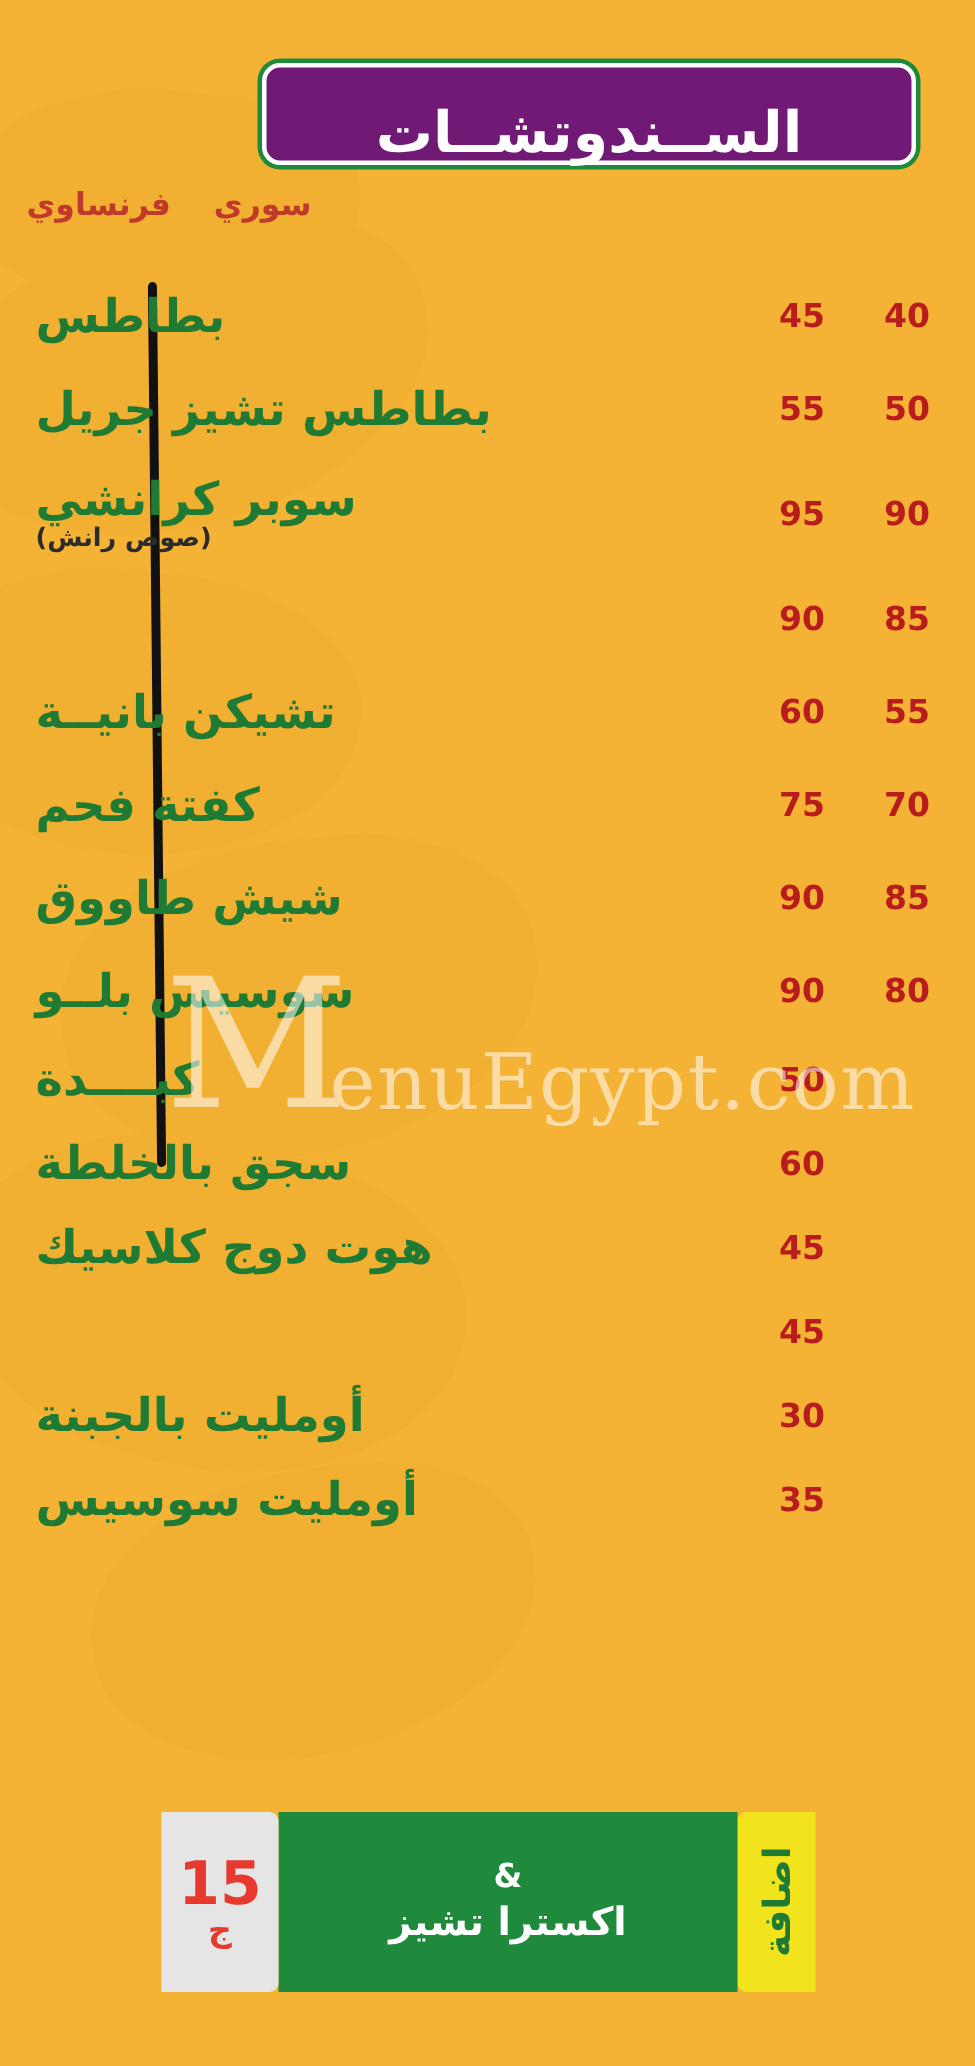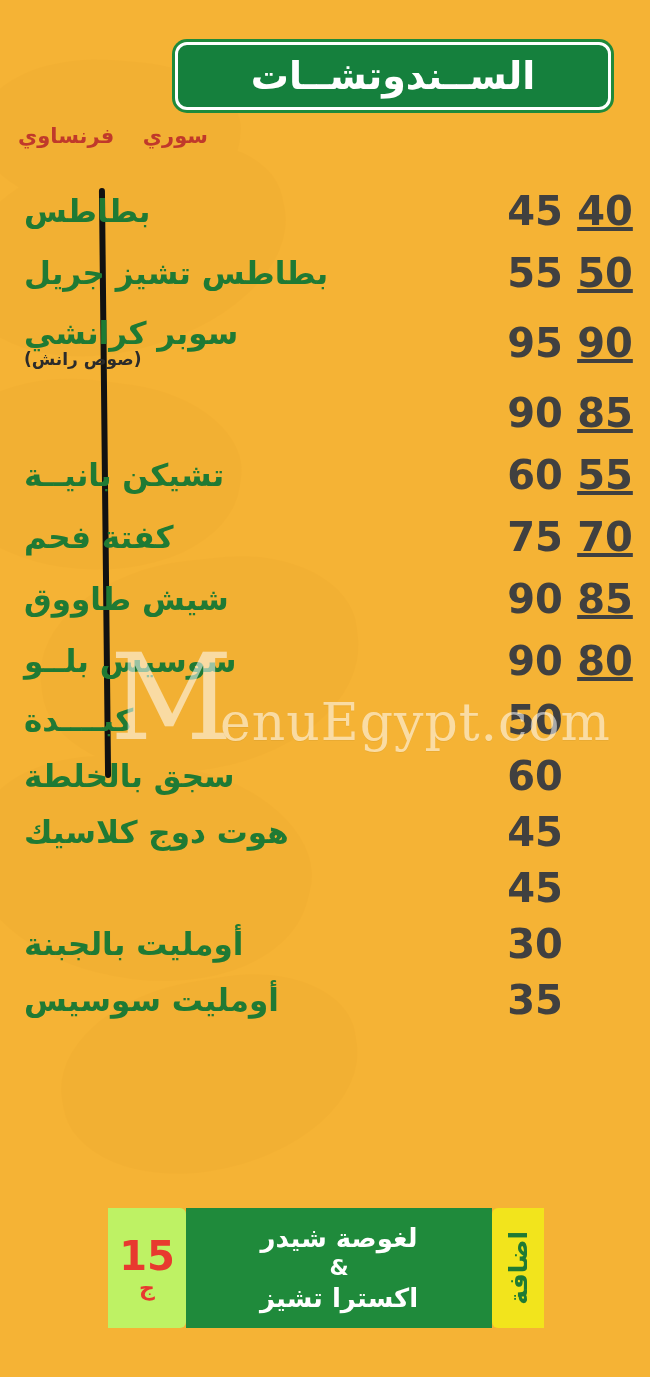--- a/index.html
+++ b/index.html
@@ -27,25 +27,25 @@
   .b1{left:-40px;top:150px;width:330px;height:200px;transform:rotate(-12deg);}
   .b2{left:-60px;top:380px;width:300px;height:190px;transform:rotate(8deg);}
   .b3{left:40px;top:560px;width:320px;height:210px;transform:rotate(-6deg);}
   .b4{left:-30px;top:760px;width:340px;height:220px;transform:rotate(14deg);}
   .b5{left:60px;top:980px;width:300px;height:190px;transform:rotate(-9deg);}
   .b6{left:-20px;top:60px;width:260px;height:150px;transform:rotate(5deg);}
 
   
   .header{
     position:absolute;left:175px;top:42px;width:430px;height:62px;
-    background:#15803d;
+    background:#701a75;
     border:3px solid #ffffff;
     border-radius:12px;
     box-shadow:0 0 0 3px #1f8a3b;
-    display:flex;align-items:center;justify-content:center;
+    display:flex;align-items:flex-end;justify-content:center;
   }
   .header .title{
     color:#ffffff;
     font-size:38px;
     font-weight:bold;
     letter-spacing:1px;
     line-height:1;
   }
 
   
@@ -73,26 +73,26 @@
     position:absolute;left:0;top:180px;width:650px;
   }
   .row{
     position:relative;
     height:62px;
     display:flex;align-items:center;
   }
   .price{
     width:62px;
     text-align:center;
-    color:#404040;
-    font-size:40px;
+    color:#b91c1c;
+    font-size:22px;
     font-weight:bold;
     flex:0 0 auto;
   }
-  .price.syr{margin-right:14px;text-decoration:underline;}
+  .price.syr{margin-right:14px;}
   .price.fr{margin-right:8px;}
   .name{
     flex:1 1 auto;
     text-align:left;
     direction:rtl;
     padding-left:24px;
     color:#1f7a34;
     font-size:31px;
     font-weight:bold;
     line-height:1.05;
@@ -146,21 +146,21 @@
   }
   .promo-main{
     flex:1 1 auto;background:#1f8a3b;
     display:flex;align-items:center;justify-content:center;
     color:#ffffff;font-weight:bold;font-size:26px;
     line-height:1.25;text-align:center;
     padding:0 6px;
   }
   .promo-main .amp{font-size:22px;display:block;}
   .promo-price{
-    width:78px;background:#bef264;
+    width:78px;background:#e5e5e5;
     display:flex;flex-direction:column;align-items:center;justify-content:center;
     border-radius:0 6px 6px 0;
   }
   .promo-price .num{color:#e8392f;font-size:40px;font-weight:bold;line-height:1;}
   .promo-price .cur{color:#e8392f;font-size:22px;font-weight:bold;line-height:1.1;}
 </style>
 </head>
 <body>
 
 <div class="page">
@@ -278,21 +278,20 @@
     <div class="wm-m">M</div>
     <div class="wm-text">enuEgypt.com</div>
   </div>
 
   <div class="promo">
     <div class="promo-label">
       <span>اضافة</span>
     </div>
     <div class="promo-main">
       <div>
-        <span>لغوصة شيدر</span>
         <span class="amp">&amp;</span>
         <span>اكسترا تشيز</span>
       </div>
     </div>
     <div class="promo-price">
       <div class="num">15</div>
       <div class="cur">ج</div>
     </div>
   </div>
 

